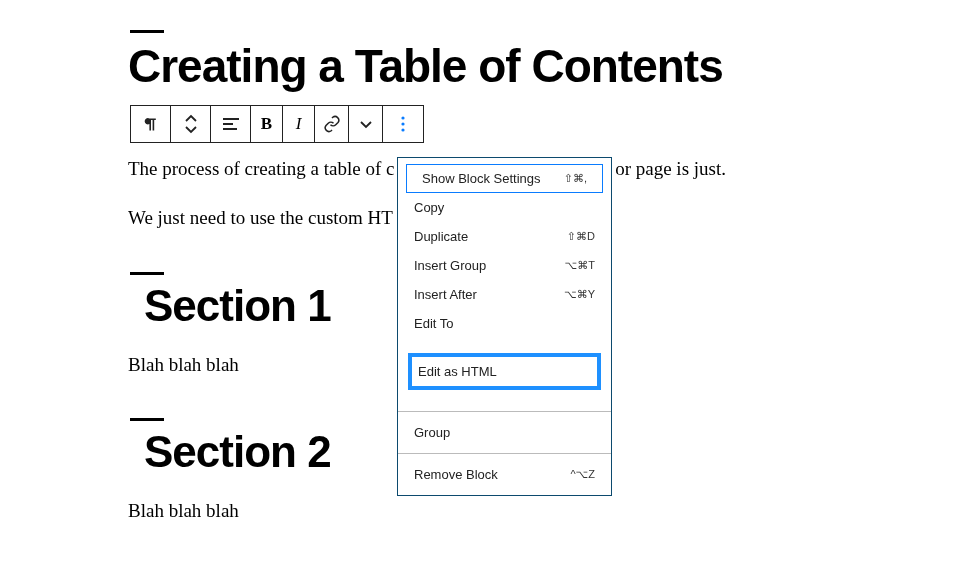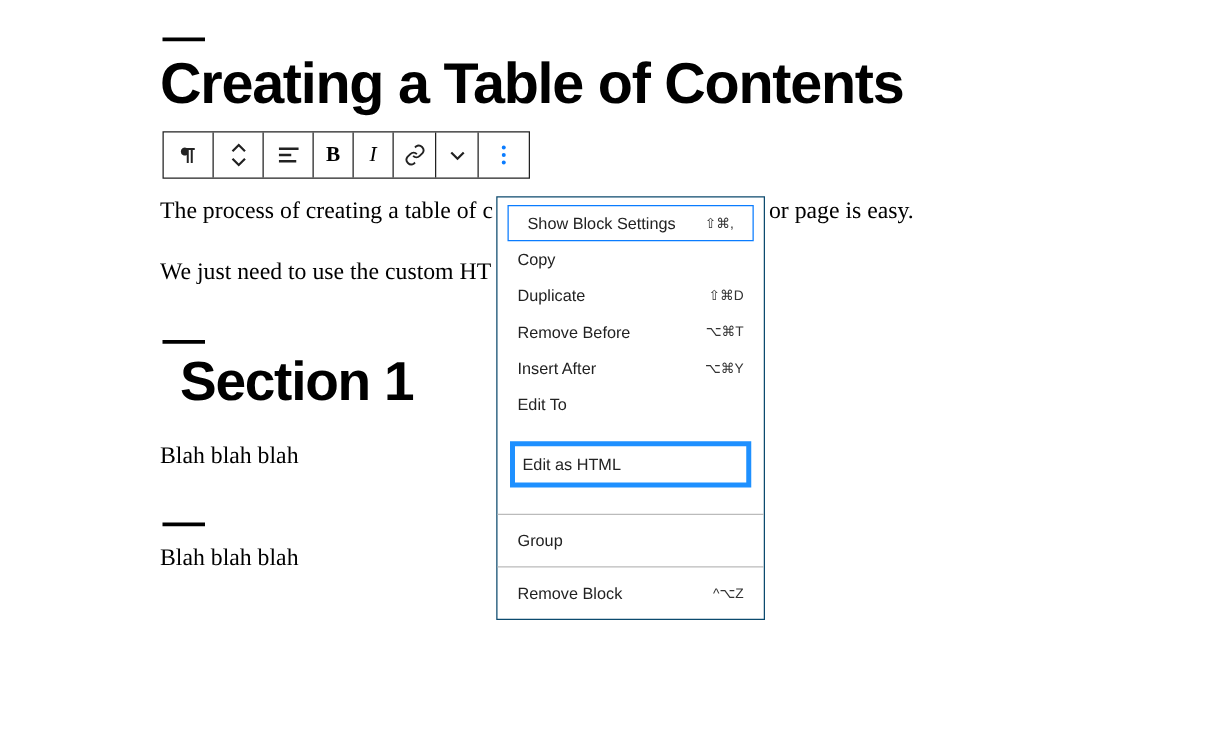--- a/index.html
+++ b/index.html
@@ -71,51 +71,52 @@
         <svg width="4" height="16" viewBox="0 0 4 16">
           <circle cx="2" cy="2" r="1.6" fill="#0a7cff"></circle>
             <circle cx="2" cy="8" r="1.6" fill="#0a7cff"></circle>
             <circle cx="2" cy="14" r="1.6" fill="#0a7cff"></circle>
         </svg>
       </div>
     </div>
   </div>
 
   <p class="body">
-    <span>The process of creating a table of c</span><span style="display:inline-block;width:216px"></span><span> or page is easy.</span>
+    <span>The process of creating a table of c</span><span style="display:inline-block;width:216px"></span><span> or page is just.</span>
   </p>
   <p class="body" style="margin-top:18px">We just need to use the custom HT</p>
 
   <div class="gap"></div>
   <div class="rule"></div>
   <h2 class="sec">Section 1</h2>
   <p class="body">Blah blah blah</p>
 
   <div class="gap"></div>
   <div class="rule"></div>
+  <h2 class="sec">Section 2</h2>
   <p class="body">Blah blah blah</p>
 </div>
 
 <div class="dropdown">
   <div class="dd-sec">
     <div class="hi-blue" style="margin:0 8px">
       <div class="dd-item">
         <span>Show Block Settings</span>
         <span class="k">⇧⌘,</span>
       </div>
     </div>
     <div class="dd-item">
       <span>Copy</span>
     </div>
     <div class="dd-item">
       <span>Duplicate</span>
       <span class="k">⇧⌘D</span>
     </div>
     <div class="dd-item">
-      <span>Remove Before</span>
+      <span>Insert Group</span>
       <span class="k">⌥⌘T</span>
     </div>
     <div class="dd-item">
       <span>Insert After</span>
       <span class="k">⌥⌘Y</span>
     </div>
     <div class="dd-item">
       <span>Edit To</span>
     </div>
     <div class="hi-thick">

